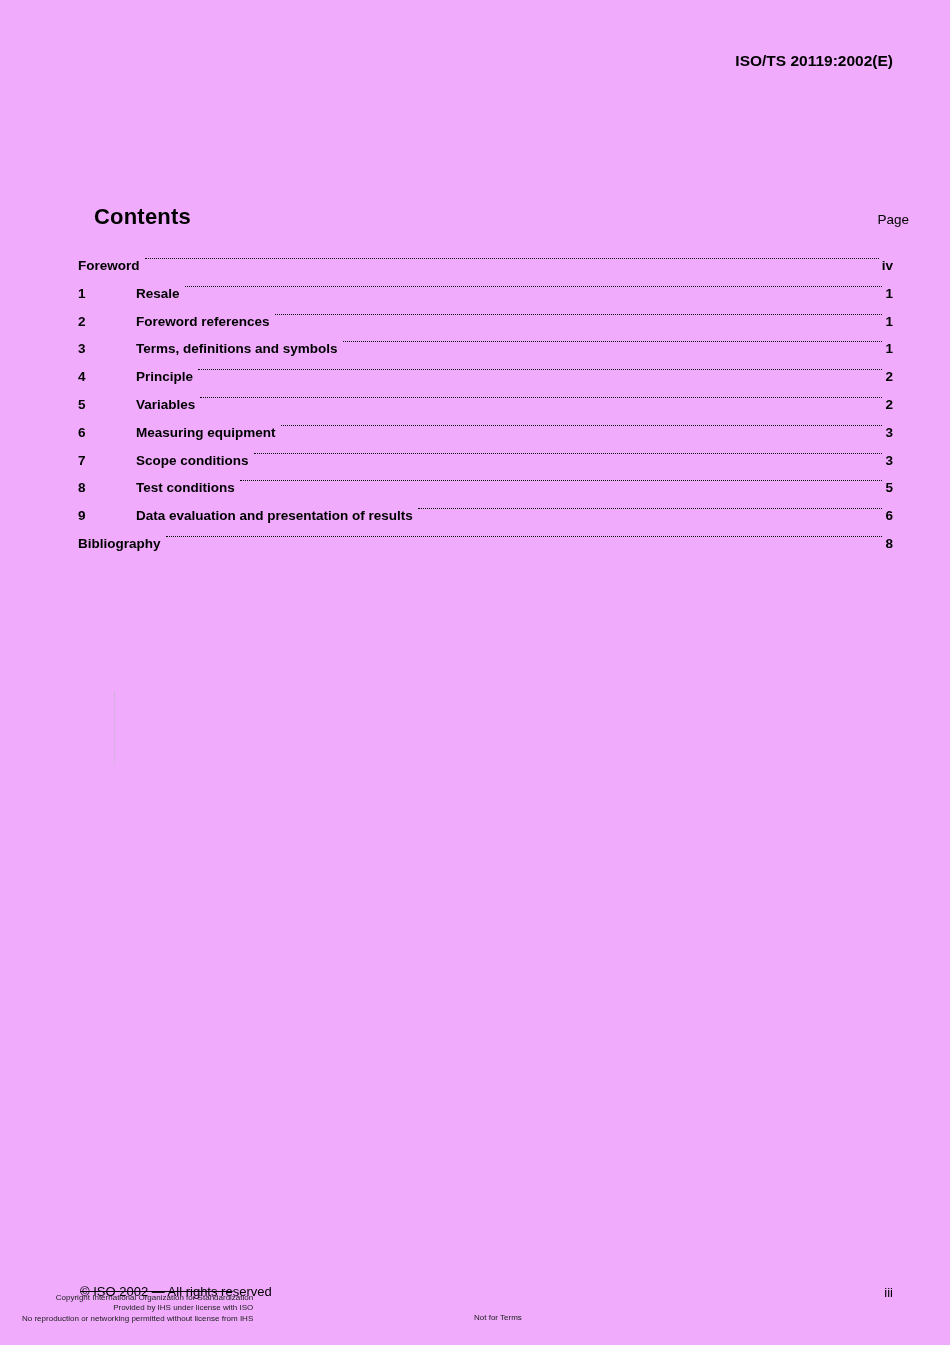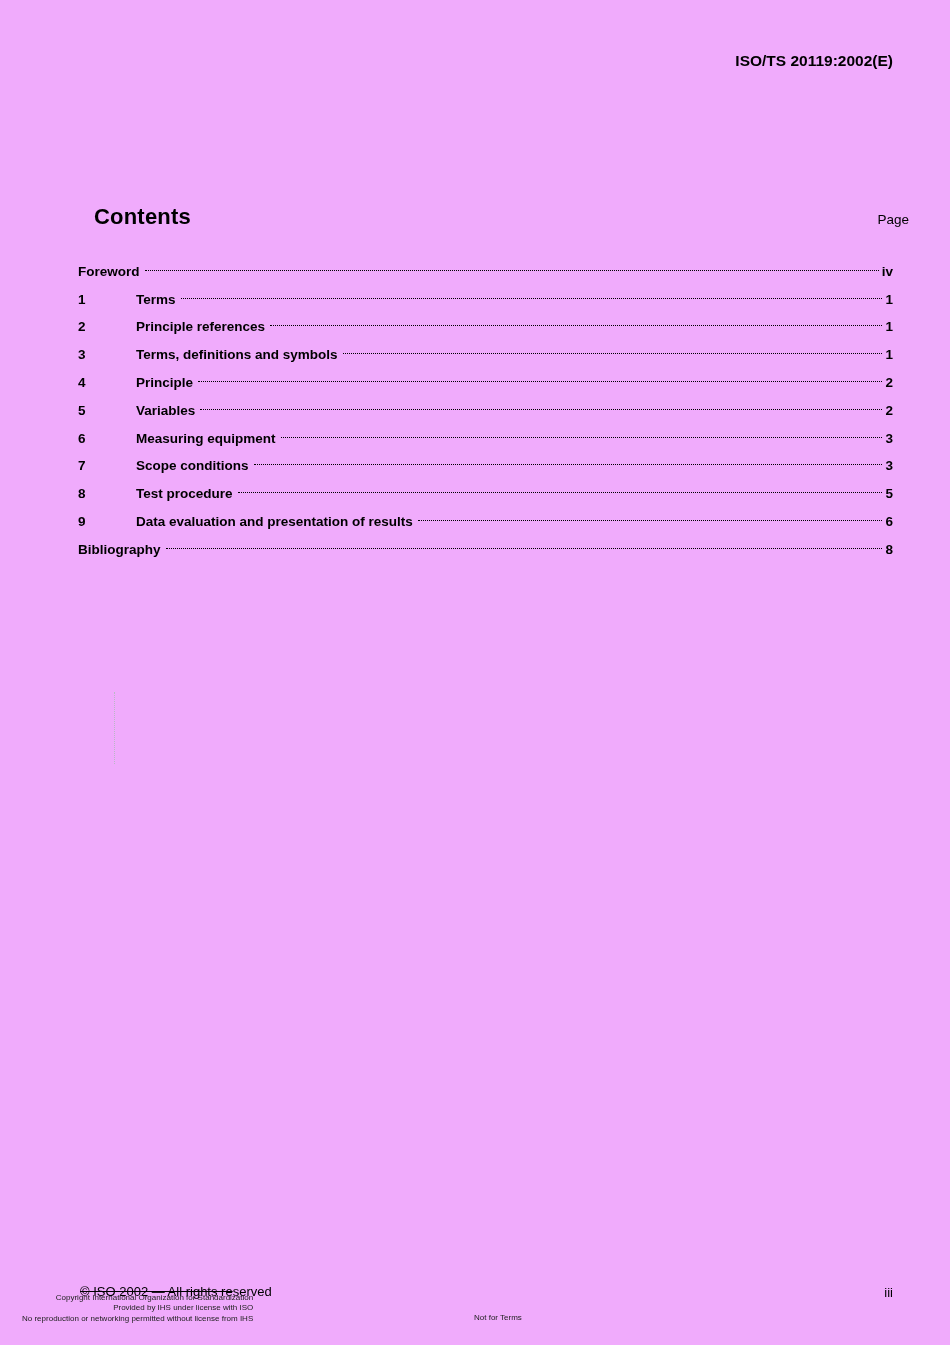--- a/index.html
+++ b/index.html
@@ -36,21 +36,21 @@
     letter-spacing: 0.2px;
   }
   .page-label { font-size: 13.5px; }
   .toc {
     position: absolute;
     top: 258px; left: 78px;
     width: 815px;
   }
   .toc-row {
     display: flex;
-    align-items: center;
+    align-items: flex-start;
     height: 27.8px;
     font-size: 13.5px;
     font-weight: bold;
     line-height: 16px;
   }
   .toc-num { flex: 0 0 58px; width: 58px; }
   .toc-label { white-space: nowrap; }
   .toc-leader {
     flex: 1;
     margin: 0 3px 3px 5px;
@@ -105,27 +105,27 @@
   </div>
 
   <div class="toc" id="toc">
       <div class="toc-row">
         <span class="toc-label">Foreword</span>
         <span class="toc-leader"></span>
         <span class="toc-page">iv</span>
       </div>
       <div class="toc-row">
         <span class="toc-num">1</span>
-        <span class="toc-label">Terms</span>
+        <span class="toc-label">Resale</span>
         <span class="toc-leader"></span>
         <span class="toc-page">1</span>
       </div>
       <div class="toc-row">
         <span class="toc-num">2</span>
-        <span class="toc-label">Principle references</span>
+        <span class="toc-label">Foreword references</span>
         <span class="toc-leader"></span>
         <span class="toc-page">1</span>
       </div>
       <div class="toc-row">
         <span class="toc-num">3</span>
         <span class="toc-label">Terms, definitions and symbols</span>
         <span class="toc-leader"></span>
         <span class="toc-page">1</span>
       </div>
       <div class="toc-row">
@@ -147,21 +147,21 @@
         <span class="toc-page">3</span>
       </div>
       <div class="toc-row">
         <span class="toc-num">7</span>
         <span class="toc-label">Scope conditions</span>
         <span class="toc-leader"></span>
         <span class="toc-page">3</span>
       </div>
       <div class="toc-row">
         <span class="toc-num">8</span>
-        <span class="toc-label">Test procedure</span>
+        <span class="toc-label">Test conditions</span>
         <span class="toc-leader"></span>
         <span class="toc-page">5</span>
       </div>
       <div class="toc-row">
         <span class="toc-num">9</span>
         <span class="toc-label">Data evaluation and presentation of results</span>
         <span class="toc-leader"></span>
         <span class="toc-page">6</span>
       </div>
       <div class="toc-row">

